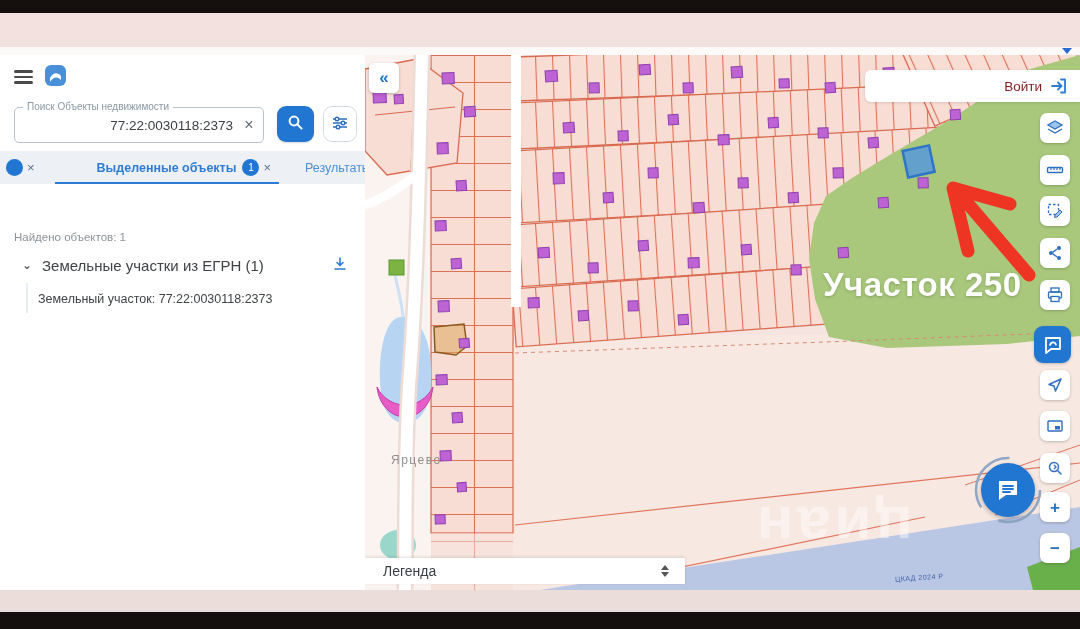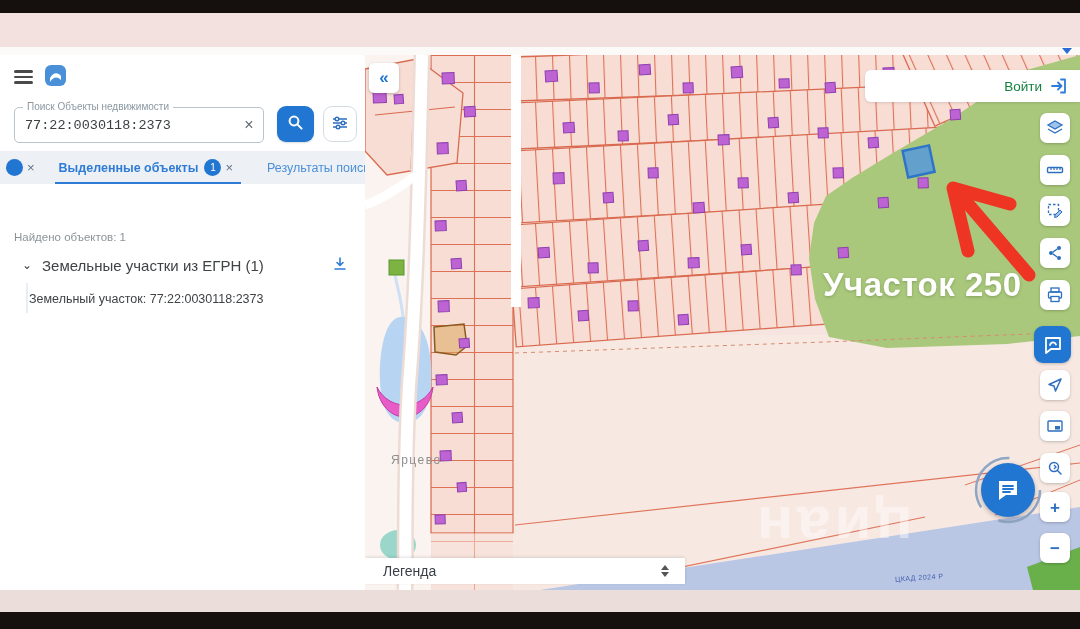--- a/index.html
+++ b/index.html
@@ -22,48 +22,48 @@
 
   
   .hamburger{position:absolute;left:14px;top:15px;width:19px;height:14px;cursor:pointer;}
   .hamburger i{display:block;height:2.6px;background:#4a4a4a;border-radius:2px;margin-bottom:3px;}
   .logo{position:absolute;left:45px;top:10px;width:21px;height:21px;border-radius:6px;background:#4a90d9;}
   .logo svg{position:absolute;left:2px;top:2px;}
   .app-title{position:absolute;left:74px;top:14px;font-size:14.5px;color:#3d4043;}
 
   .search-box{position:absolute;left:14px;top:52px;width:248px;height:34px;border:1px solid #b9c4cc;border-radius:5px;display:flex;align-items:center;}
   .search-label{position:absolute;left:8px;top:-7px;background:#fff;padding:0 4px;font-size:10px;color:#8b98a2;white-space:nowrap;}
-  .search-value{flex:1;padding-left:10px;font-size:13.5px;color:#3c4043;border:0;outline:none;background:transparent;font-family:Liberation Mono, monospace;}
+  .search-value{flex:1;padding-left:10px;font-size:13.5px;color:#3c4043;border:0;outline:none;background:transparent;font-family:Liberation Sans, sans-serif;text-align:right;}
   .clear-btn{width:28px;height:28px;border:0;background:transparent;color:#5f6a72;font-size:16px;cursor:pointer;line-height:26px;}
   .search-btn{position:absolute;left:277px;top:51px;width:37px;height:36px;background:#2176d2;border:0;border-radius:9px;cursor:pointer;box-shadow:0 1px 2px rgba(0,0,0,.15);}
   .filter-btn{position:absolute;left:323px;top:51px;width:34px;height:36px;background:#fff;border:1px solid #d5dce1;border-radius:9px;cursor:pointer;}
 
   .tabstrip{position:absolute;left:0;top:96px;width:365px;height:33px;background:#edf1f6;display:flex;align-items:center;overflow:hidden;}
   .tab-scroll{width:16px;text-align:center;color:#7d93a8;font-size:10px;cursor:pointer;flex:0 0 auto;}
   .badge{display:inline-flex;align-items:center;justify-content:center;min-width:17px;height:17px;border-radius:9px;background:#2176d2;color:#fff;font-size:10px;flex:0 0 auto;}
   .badge.cut{margin-left:-10px;}
   .tab-x{color:#5f7389;font-size:13px;margin:0 4px;cursor:pointer;flex:0 0 auto;}
   .tab{display:flex;align-items:center;height:100%;padding:0 6px;position:relative;cursor:pointer;flex:0 0 auto;}
   .tab .lbl{font-size:12.5px;color:#4b8fd9;margin-right:6px;white-space:nowrap;}
-  .tab.active .lbl{color:#2f7cd6;font-weight:bold;}
+  .tab.active .lbl{color:#2f7cd6;font-weight:bold;margin-left:38px;}
   .tab.active::after{content:"";position:absolute;left:2px;right:2px;bottom:0;height:2.5px;background:#2f7cd6;}
 
   .dl-list-btn{position:absolute;left:14px;top:139px;height:25px;padding:0 13px;background:#fff;border:1px solid #c6d2da;border-radius:7px;color:#2f7cd6;font-size:10.5px;cursor:pointer;font-family:inherit;}
   .found{position:absolute;left:14px;top:176px;font-size:11.5px;color:#8c9499;}
   .group-row{position:absolute;left:14px;top:198px;width:336px;height:24px;display:flex;align-items:center;cursor:pointer;}
   .group-chevron{color:#3f4345;font-size:12px;margin:0 10px 0 8px;}
   .group-label{font-size:15px;color:#3f4345;flex:1;}
   .group-dl{width:20px;height:20px;border:0;background:transparent;cursor:pointer;padding:0;}
-  .item-row{position:absolute;left:26px;top:228px;width:324px;border-left:2px solid #e7eef5;padding:6px 0 6px 1px;}
+  .item-row{position:absolute;left:26px;top:228px;width:324px;border-left:2px solid #e7eef5;padding:6px 0 6px 10px;}
   .item-label{font-size:12.5px;color:#3f4345;}
 
   
   .collapse-btn{position:absolute;left:4px;top:8px;width:30px;height:30px;background:#fff;border:0;border-radius:5px;box-shadow:0 1px 3px rgba(0,0,0,.25);color:#2176d2;font-size:17px;font-weight:bold;cursor:pointer;line-height:28px;}
   .login-bar{position:absolute;right:0;top:15px;width:215px;height:32px;background:#fff;border-radius:6px 0 0 6px;box-shadow:0 1px 3px rgba(0,0,0,.12);display:flex;align-items:center;justify-content:flex-end;padding-right:12px;box-sizing:border-box;cursor:pointer;}
-  .login-label{color:#15803d;font-size:13.5px;margin-right:8px;}
+  .login-label{color:#7f1d1d;font-size:13.5px;margin-right:8px;}
 
   .tool-btn{position:absolute;left:675px;width:30px;height:30px;background:#fff;border:0;border-radius:7px;box-shadow:0 1px 3px rgba(0,0,0,.22);cursor:pointer;display:flex;align-items:center;justify-content:center;padding:0;}
   .tool-btn.blue{left:669px;width:37px;height:37px;background:#2176d2;border-radius:9px;}
   .zoom-glyph{font-size:17px;color:#2e6fc0;font-weight:bold;line-height:1;}
 
   .chat-fab{position:absolute;left:616px;top:408px;width:54px;height:54px;border-radius:50%;background:#2176d2;border:0;cursor:pointer;box-shadow:0 2px 5px rgba(0,0,0,.25);display:flex;align-items:center;justify-content:center;}
   .chat-ring{position:absolute;left:608px;top:400px;width:70px;height:70px;pointer-events:none;}
 
   .legend-bar{position:absolute;left:0;top:503px;width:320px;height:26px;background:#fff;box-shadow:0 -1px 3px rgba(0,0,0,.12);display:flex;align-items:center;cursor:pointer;}
   .legend-label{font-size:14px;color:#3a3f45;margin-left:18px;flex:1;}

